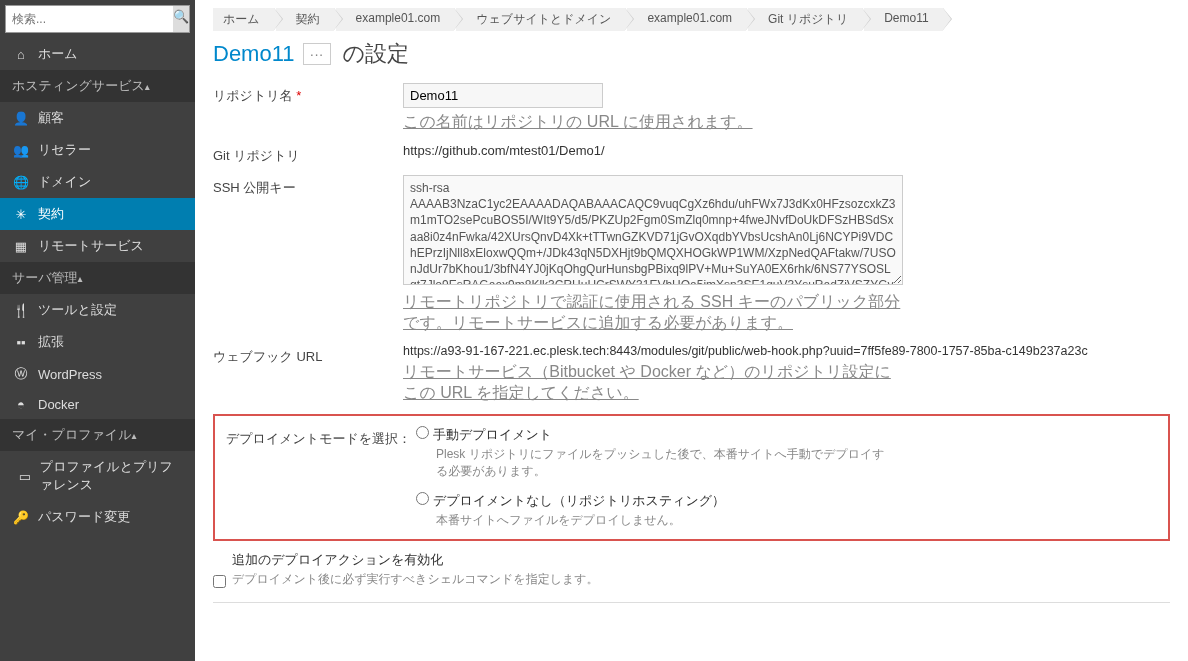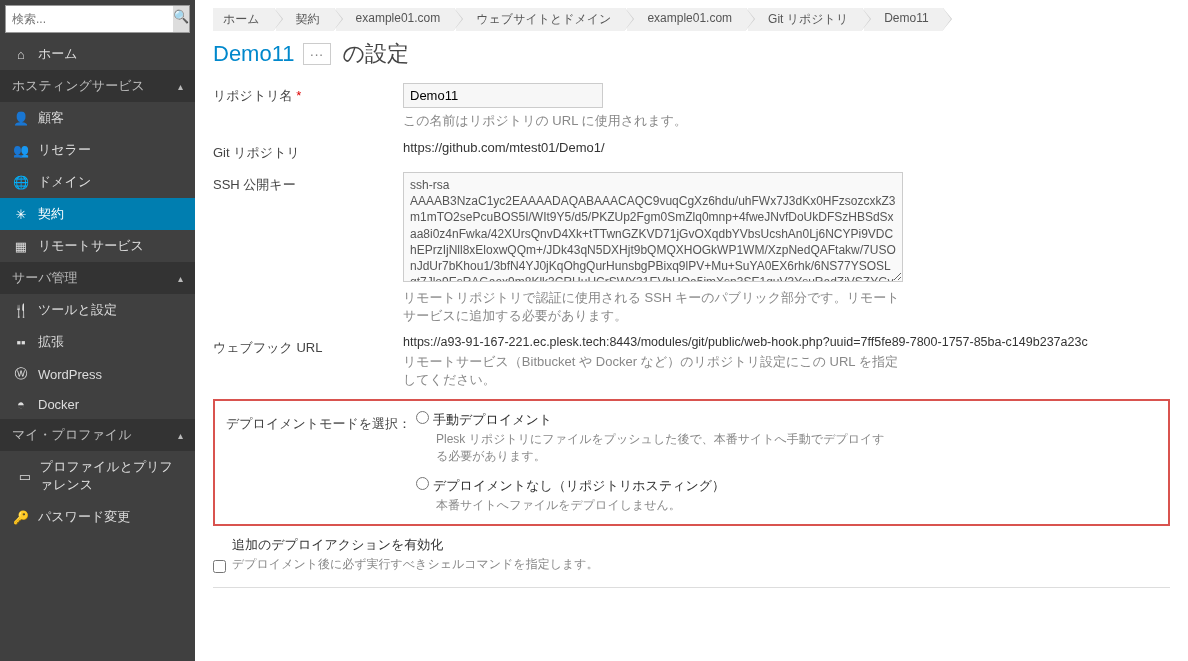--- a/index.html
+++ b/index.html
@@ -4,40 +4,40 @@
 <style>
 * { box-sizing: border-box; margin: 0; padding: 0; }
 body { font-family: "Segoe UI", Arial, sans-serif; font-size: 13px; color: #333; background: #fff; width: 1188px; }
 .app { display: flex; }
 .sidebar { width: 195px; background: #404040; color: #ccc; min-height: 661px; }
 .search-box { display: flex; background: #fff; margin: 5px; border: 1px solid #999; }
 .search-box input { flex: 1; border: none; padding: 6px 6px; font-size: 12px; outline: none; }
 .search-box .sicon { width: 24px; background: #ddd; text-align: center; line-height: 22px; color: #555; cursor: pointer; }
 .nav-link { display: flex; align-items: center; padding: 7px 12px; color: #ddd; font-size: 13px; cursor: pointer; }
 .nav-link .icon { width: 18px; margin-right: 8px; text-align: center; font-size: 13px; }
-.nav-section { display: flex; align-items: center; justify-content: space-between; padding: 7px 12px; background: #333; color: #bbb; font-size: 13px; cursor: pointer; }
+.nav-section { display: flex; align-items: center; justify-content: flex-start; padding: 7px 12px; background: #333; color: #bbb; font-size: 13px; cursor: pointer; }
 .nav-section .caret { font-size: 10px; }
 .nav-link.active { background: #007eb0; color: #fff; }
 .nav-link.sub { padding-left: 18px; }
 .main { flex: 1; padding: 8px 18px 20px 18px; }
 .breadcrumb { display: flex; flex-wrap: wrap; margin-bottom: 8px; font-size: 12px; }
 .crumb { position: relative; background: #f0f0f0; padding: 3px 14px 3px 20px; color: #555; cursor: pointer; margin-right: 2px; }
 .crumb:first-child { padding-left: 10px; }
 .crumb::after { content: ""; position: absolute; right: -8px; top: 0; border-top: 11px solid transparent; border-bottom: 11px solid transparent; border-left: 8px solid #f0f0f0; z-index: 2; }
 .crumb::before { content: ""; position: absolute; right: -9px; top: 0; border-top: 11px solid transparent; border-bottom: 11px solid transparent; border-left: 9px solid #ccc; z-index: 1; }
 .page-title { font-size: 22px; font-weight: 400; margin-bottom: 14px; display: flex; align-items: center; }
 .page-title .tname { color: #0088cc; }
 .page-title .dots { display: inline-block; border: 1px solid #ccc; padding: 0 6px; margin: 0 8px; color: #888; font-size: 14px; cursor: pointer; line-height: 20px; }
 .page-title .suffix { color: #444; margin-left: 4px; }
 .form-row { display: flex; margin-bottom: 10px; align-items: flex-start; }
 .form-label { width: 190px; padding-top: 4px; font-size: 13px; color: #444; }
 .form-label .req { color: #d00; }
 .form-field { flex: 1; }
 .form-field input[type=text] { border: 1px solid #ccc; background: #f7f7f7; padding: 4px 6px; font-size: 13px; width: 200px; }
-.help { color: #888; font-size: 13px; margin-top: 4px; max-width: 500px; }
+.help { color: #888; font-size: 16px; margin-top: 4px; max-width: 500px; text-decoration: underline; }
 textarea.ssh { width: 500px; height: 110px; border: 1px solid #ccc; background: #f9f9f9; padding: 4px 6px; font-family: Arial, sans-serif; font-size: 12px; line-height: 1.35; color: #555; resize: vertical; overflow-y: scroll; }
 .webhook-url { font-size: 12.5px; color: #333; word-break: break-all; }
 .highlight-box { border: 2px solid #d9534f; padding: 10px 11px; margin: 6px 0 10px 0; }
 .radio-item { margin-bottom: 12px; }
 .radio-item label { font-size: 13px; color: #333; cursor: pointer; }
 .radio-item input[type=radio] { margin-right: 4px; }
 .radio-help { color: #888; font-size: 12px; margin-left: 20px; max-width: 460px; margin-top: 2px; }
 .checkbox-row { display: flex; align-items: flex-end; margin-top: 6px; }
 .checkbox-row input { margin-right: 6px; margin-top: 2px; }
 .checkbox-row .clabel { font-size: 13px; }

